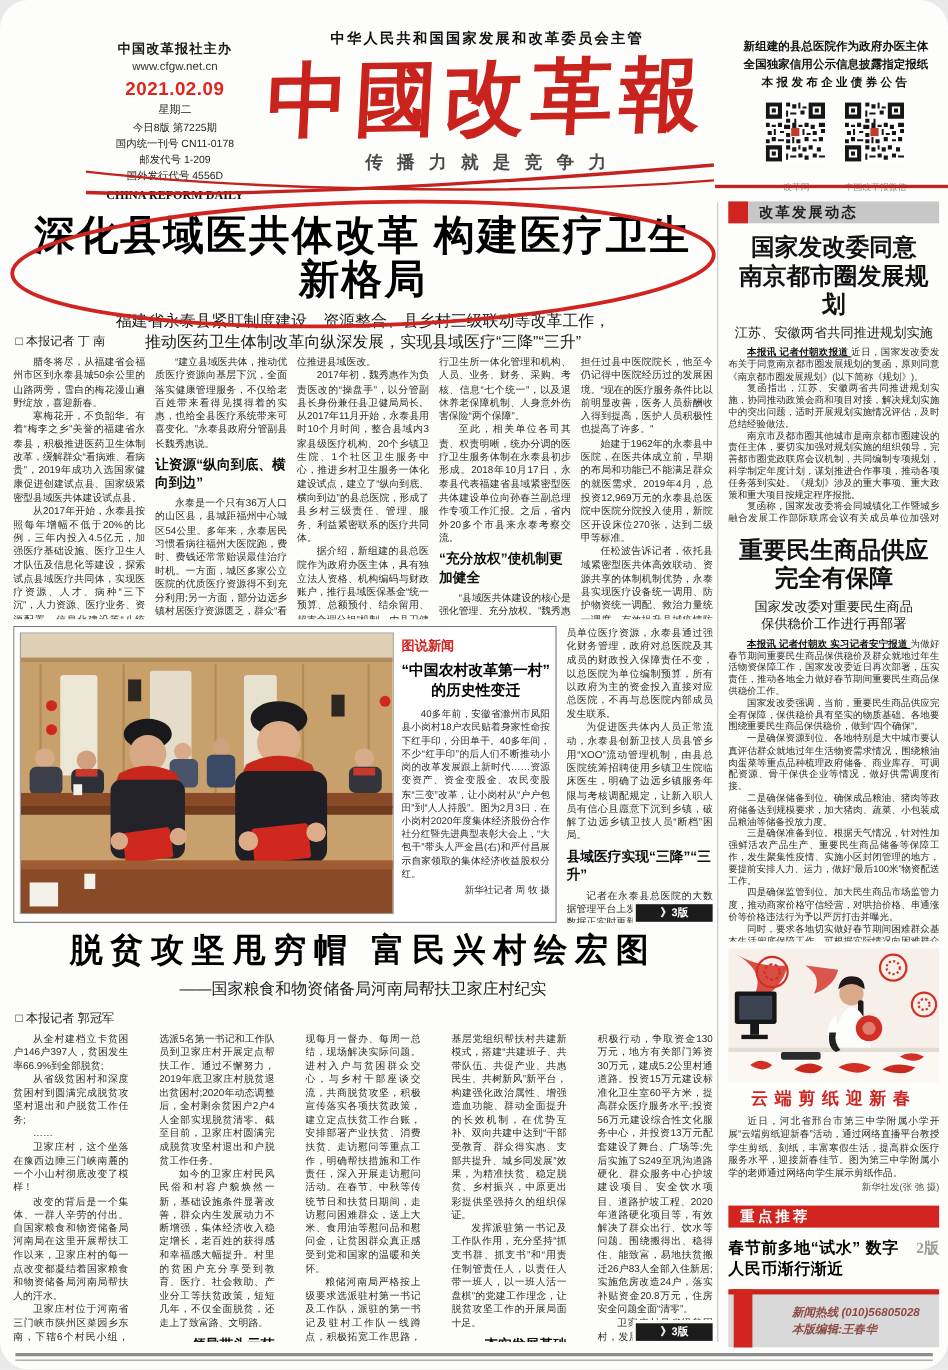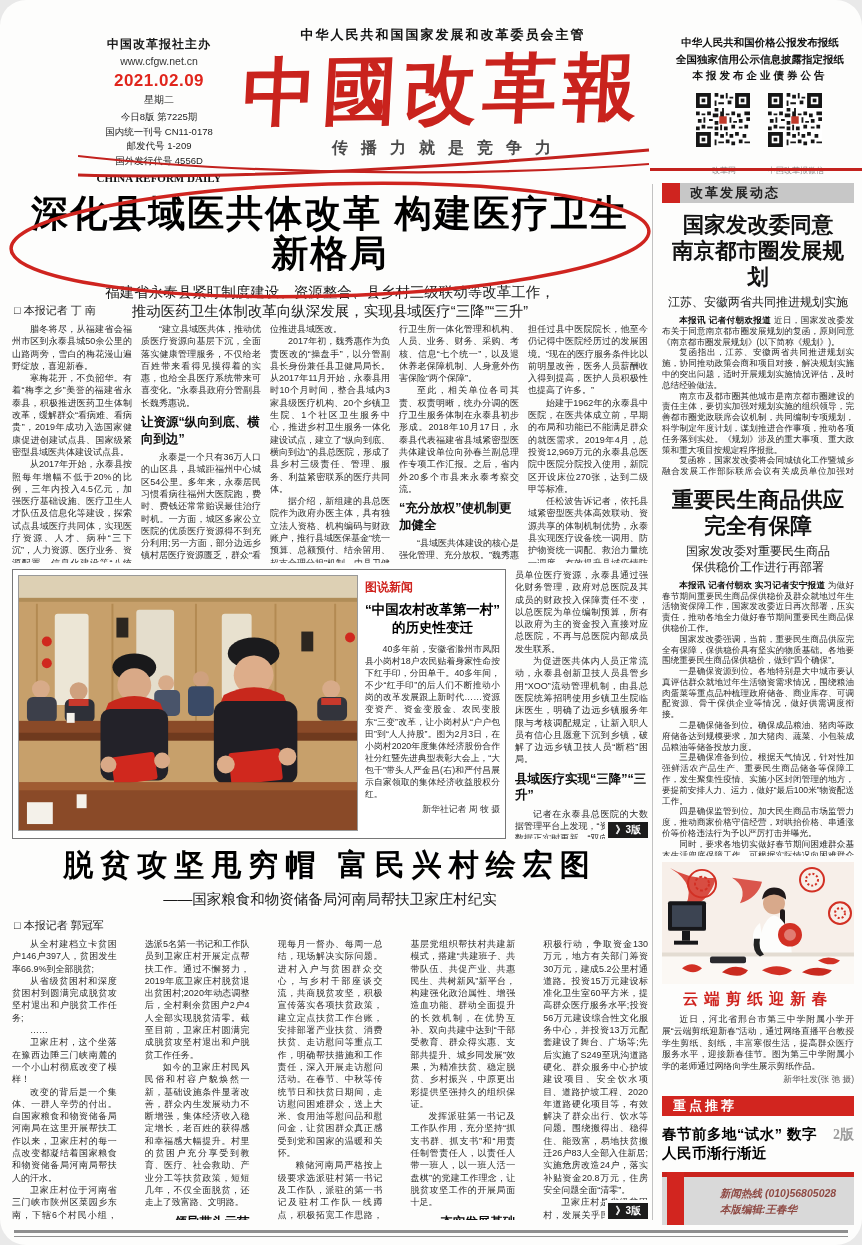--- a/index.html
+++ b/index.html
@@ -47,25 +47,25 @@
   .oval-svg { position:absolute; left:-6px; top:0; width:648px; height:122px; pointer-events:none; }
   .byline { font-size:11px; color:#222; margin:9px 0 5px 2px; text-align:left; }
   
   .cols { display:flex; gap:9px; overflow:hidden; }
   .row1 { height:240px; }
   .row2 { height:270px; margin-top:6px; }
   .row3 { height:282px; margin-top:4px;gap:28px; }
   .article-col { flex:1 1 0; min-width:0; overflow:hidden; position:relative; }
   .body-p { font-size:9px; line-height:12.3px; text-align:justify; color:#2b2b2b; }
   .indent { text-indent:2em; }
-  .body-p b { color:#111; }
+  .body-p b { color:#111;text-decoration:underline; }
   .col-h { font-weight:800; font-size:12.5px; line-height:16.5px; margin:5px 0 4px; color:#0e0e0e; }
   .col-h.hc { text-align:right; white-space:pre-line; }
   .jump-badge { position:absolute; right:0; bottom:1px; background:#1c1c1c; color:#fff;
-                font-size:10px; font-weight:bold; padding:1px 7px; box-shadow:0 0 0 3px #fdfdfc; }
+                font-size:10px; font-weight:bold; padding:1px 22px; box-shadow:0 0 0 3px #fdfdfc; }
   
   .photo-unit { width:494px; flex:0 0 494px; border:1.5px solid #777; background:#fff;
                 padding:5px; display:flex; gap:7px; }
   .main-photo { width:340px; height:256px; flex:0 0 340px; border:1px solid #999; }
   .caption-col { flex:1; min-width:0; overflow:hidden; position:relative; padding-top:2px; }
   .caption-label { color:#cf241f; font-weight:bold; font-size:12px; margin:2px 0 5px; }
   .caption-title { font-weight:800; font-size:13.5px; line-height:18px; text-align:center;
                    margin-bottom:6px; white-space:pre-line; color:#000; }
   .caption-text { font-size:8.8px; line-height:12.1px; text-align:justify; color:#2b2b2b; text-indent:2em; }
   .caption-credit { font-size:8.8px; text-align:right; margin-top:4px; color:#333; }
@@ -146,21 +146,21 @@
       <div class="mh-super">中华人民共和国国家发展和改革委员会主管</div>
       <div class="mh-title">中國改革報</div>
       <div class="mh-slogan">传播力就是竞争力</div>
     </div>
     <svg class="swoosh" viewBox="0 0 572 30" preserveAspectRatio="none">
       <path d="M0 27 C 150 31, 360 20, 571 2" stroke="#c3221e" stroke-width="3" fill="none"></path>
       <path d="M0 8 C 140 24, 380 31, 571 16" stroke="#c3221e" stroke-width="2.2" fill="none"></path>
     </svg>
     <div class="mh-right">
       <div>
-          <div class="line">中华人民共和国价格公报发布报纸</div>
+          <div class="line">新组建的县总医院作为政府办医主体</div>
           <div class="line">全国独家信用公示信息披露指定报纸</div>
           <div class="line">本报发布企业债券公告</div>
         </div>
       <div class="qr-row">
         <div class="qr-fig">
           <svg class="qr">
               <use href="#qr-sym"></use>
             </svg>
           <div class="qr-label">改革网</div>
         </div>

